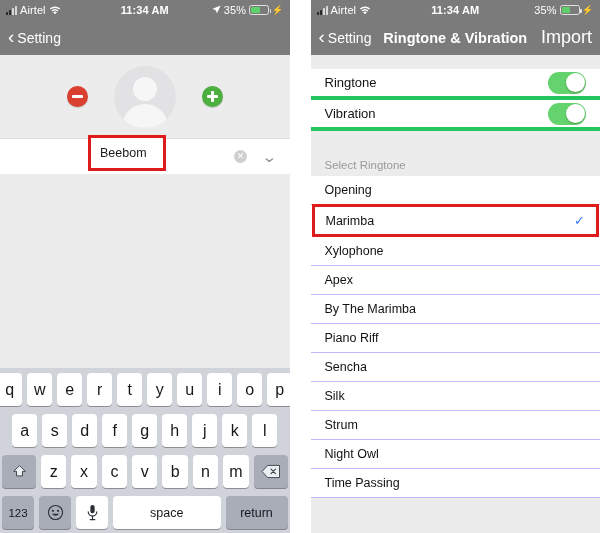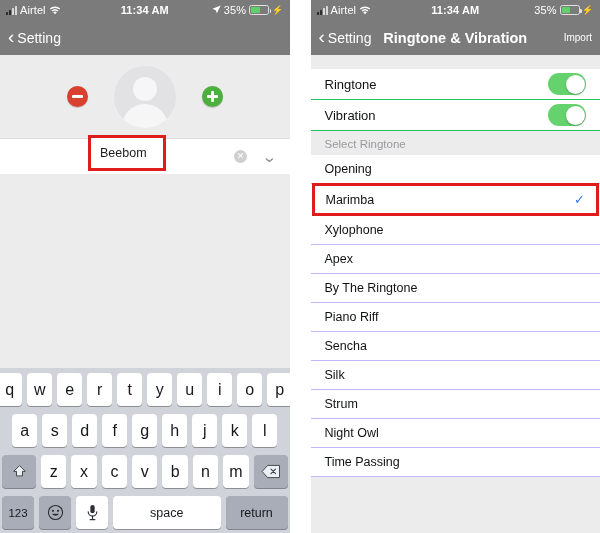--- a/index.html
+++ b/index.html
@@ -43,21 +43,21 @@
   
   .navbar {
     height: 35px; background: #7b7b7b; color: #ffffff;
     display: flex; align-items: center; padding: 0 8px; position: relative;
   }
   .nav-back { display: flex; align-items: center; gap: 2px; font-size: 14px; z-index: 2; }
   .chev-left { font-size: 19px; line-height: 1; font-weight: 300; margin-right: 1px;
                transform: translateY(-1px); }
   .nav-title { position: absolute; left: 0; right: 0; text-align: center;
                font-size: 14.5px; font-weight: bold; pointer-events: none; }
-  .nav-right { margin-left: auto; font-size: 10px; z-index: 2; }
+  .nav-right { margin-left: auto; font-size: 18px; z-index: 2; }
 
   
   .contact-area {
     height: 83px; background: #ececed; display: flex; align-items: center;
     justify-content: center; gap: 26px;
   }
   .circle-btn { width: 21px; height: 21px; border-radius: 50%; position: relative;
                 display:flex; align-items:center; justify-content:center;
                 box-shadow: 0 1px 1px rgba(0,0,0,.18); }
   .minus-btn { background: #d9402f; }
@@ -105,28 +105,28 @@
   .key.shift, .key.bksp { flex: 0 0 34px; }
   .key.func { flex: 0 0 32px; }
   .key.space { flex: 1 1 auto; font-size: 12.5px; }
   .key.return { flex: 0 0 62px; font-size: 12.5px; }
   .icon-shift svg, .icon-bksp svg, .icon-mic svg { display:block; }
 
   
   .gap { background:#ececed; }
   .list-white { background:#ffffff; }
   .srow { height: 31px; background:#fff; display:flex; align-items:center;
-          padding: 0 14px; border-bottom: 1px solid #22c55e; }
+          padding: 0 14px; border-bottom: 4px solid #22c55e; }
   .srow-label { font-size: 13px; color:#111214; }
   .toggle { margin-left:auto; width:38px; height:22px; border-radius:11px;
             background:#64d36d; position:relative; }
   .toggle::after { content:""; position:absolute; right:1.5px; top:1.5px;
                    width:19px; height:19px; border-radius:50%; background:#fff;
                    box-shadow:0 1px 2px rgba(0,0,0,.28); }
-  .section-head { height: 24px; background:#ececed; display:flex; align-items:flex-end;
+  .section-head { height: 45px; background:#ececed; display:flex; align-items:flex-end;
                   padding: 0 14px 5px; }
   .section-head span { font-size: 11.5px; color:#9a9a9e; }
   .trow { height: 29px; background:#fff; display:flex; align-items:center;
           padding: 0 14px; border-bottom: 1px solid #c4b5fd; position:relative; }
   .trow-label { font-size: 12.5px; color:#111214; }
   .check { margin-left:auto; color:#3478f6; font-size:13px; line-height:1; }
   .trow.selected { border: 3px solid #e01b1b; height: 33px; padding: 0 11px;
                    margin: -1px 1px 0; border-bottom: 3px solid #e01b1b; }
 </style>
 </head>
@@ -324,21 +324,21 @@
         <span class="trow-label">Marimba</span>
         <span class="check">✓</span>
       </div>
       <div class="trow">
         <span class="trow-label">Xylophone</span>
       </div>
       <div class="trow">
         <span class="trow-label">Apex</span>
       </div>
       <div class="trow">
-        <span class="trow-label">By The Ringtone</span>
+        <span class="trow-label">By The Marimba</span>
       </div>
       <div class="trow">
         <span class="trow-label">Piano Riff</span>
       </div>
       <div class="trow">
         <span class="trow-label">Sencha</span>
       </div>
       <div class="trow">
         <span class="trow-label">Silk</span>
       </div>

